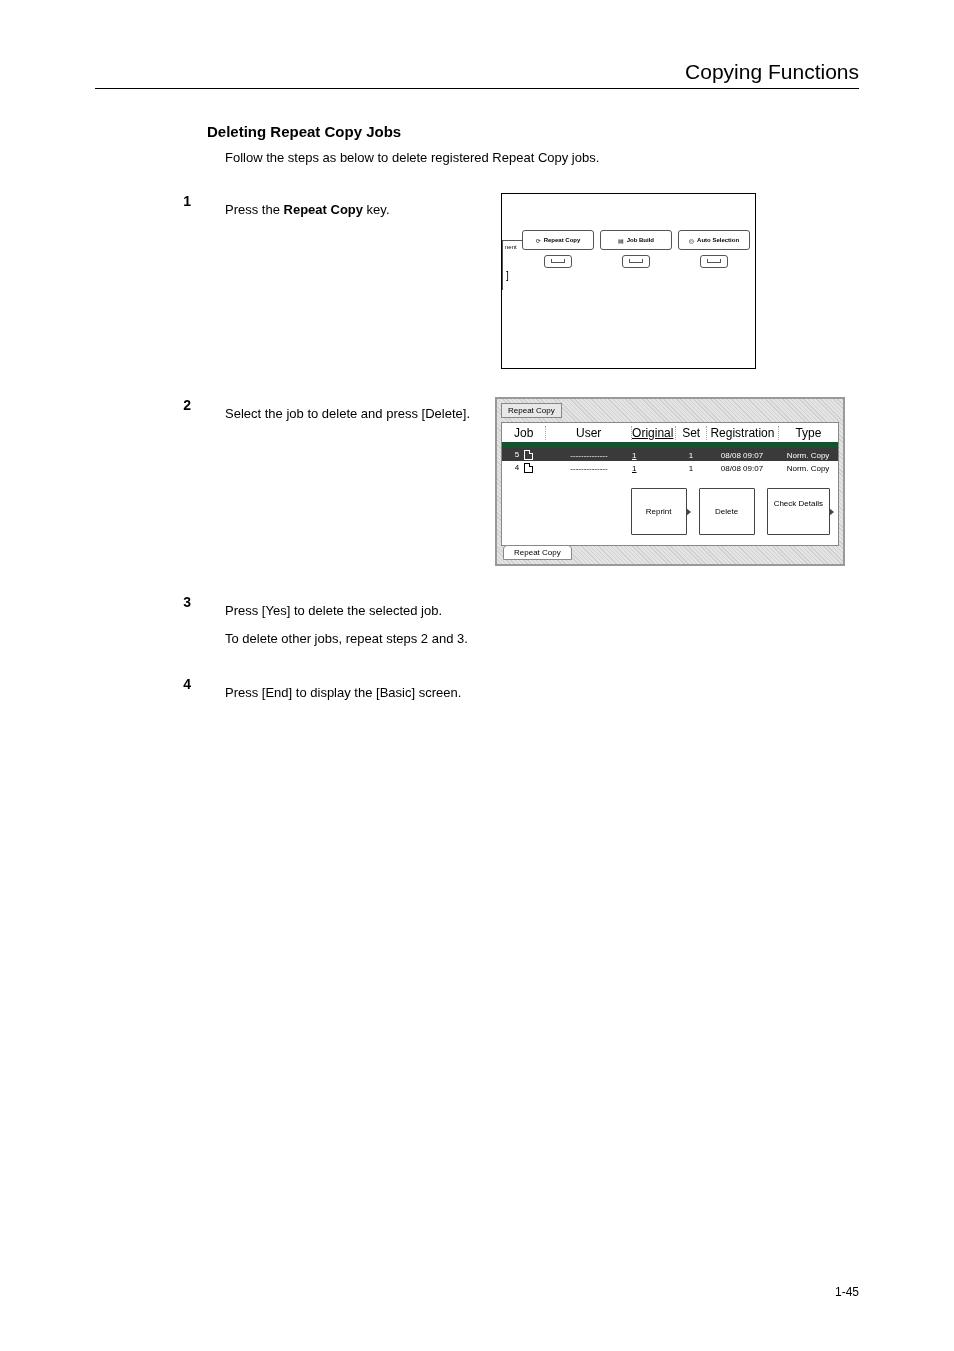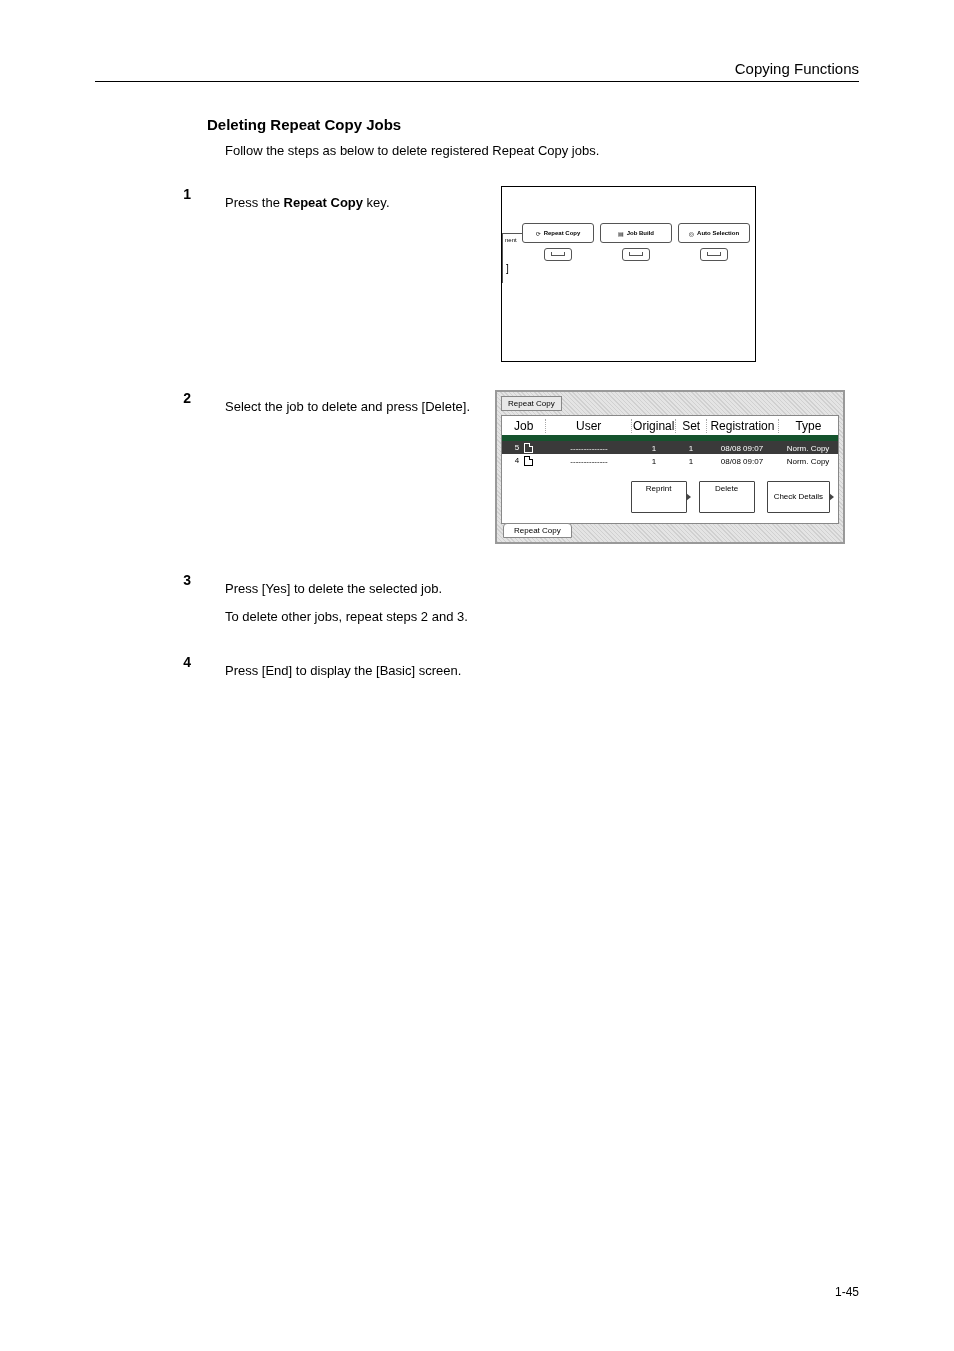--- a/index.html
+++ b/index.html
@@ -11,21 +11,21 @@
     width: 954px;
     height: 1351px;
     position: relative;
   }
   .page {
     padding: 60px 95px 0 95px;
     box-sizing: border-box;
   }
   .header-running {
     text-align: right;
-    font-size: 15px;
+    font-size: 21px;
     padding-bottom: 4px;
     border-bottom: 1px solid #000;
   }
   .section-title {
     font-weight: bold;
     font-size: 15px;
     margin-top: 34px;
     margin-left: 112px;
     margin-bottom: 10px;
   }
@@ -150,42 +150,42 @@
     padding-bottom:6px;
   }
   .thead {
     display:flex;
     font-size:12px;
     border-bottom:6px solid #14532d;
     padding:3px 0 2px 0;
   }
   .col-job { width:44px; text-align:center; }
   .col-user { width:86px; text-align:center; border-left:1px dotted #aaa;}
-  .col-orig { width:44px; text-align:center; border-left:1px dotted #aaa;}
+  .col-orig { width:44px; border-left:1px dotted #aaa;text-decoration:underline;}
   .col-set  { width:30px; text-align:center; border-left:1px dotted #aaa;}
   .col-reg  { width:72px; text-align:center; border-left:1px dotted #aaa;}
   .col-type { width:60px; text-align:center; border-left:1px dotted #aaa;}
   .trow {
     display:flex; font-size:8px; padding:2px 0 1px 0;
     align-items:center;
   }
   .trow .col-user, .trow .col-orig, .trow .col-set, .trow .col-reg, .trow .col-type { border-left:none; }
   .trow.sel {
     background:#3a3a3a; color:#fff;
   }
   .docglyph {
     display:inline-block; width:7px; height:8px; border:1px solid currentColor; margin-left:3px; position:relative; vertical-align:middle;
   }
   .docglyph::after { content:""; position:absolute; right:-1px; top:-1px; width:3px; height:3px; background:#fff; border-left:1px solid currentColor; border-bottom:1px solid currentColor; }
   .trow.sel .docglyph::after { background:#3a3a3a; }
   .btnrow {
     display:flex; justify-content:flex-end; gap:12px; padding:14px 8px 4px 8px;
   }
   .softbtn {
-    border:1px solid #444; font-size:8px; padding:2px 8px;
+    border:1px solid #444; font-size:8px; padding:18px 8px;
     background:#fff; border-radius:1px;
     position:relative;
     min-width:38px; text-align:center;
   }
   .softbtn.notch::after {
     content:""; position:absolute; right:-5px; top:50%; transform:translateY(-50%);
     width:0; height:0; border-top:4px solid transparent; border-bottom:4px solid transparent; border-left:5px solid #444;
   }
   .softbtn.check { line-height:1; padding:11px 6px; }
   .tab {

